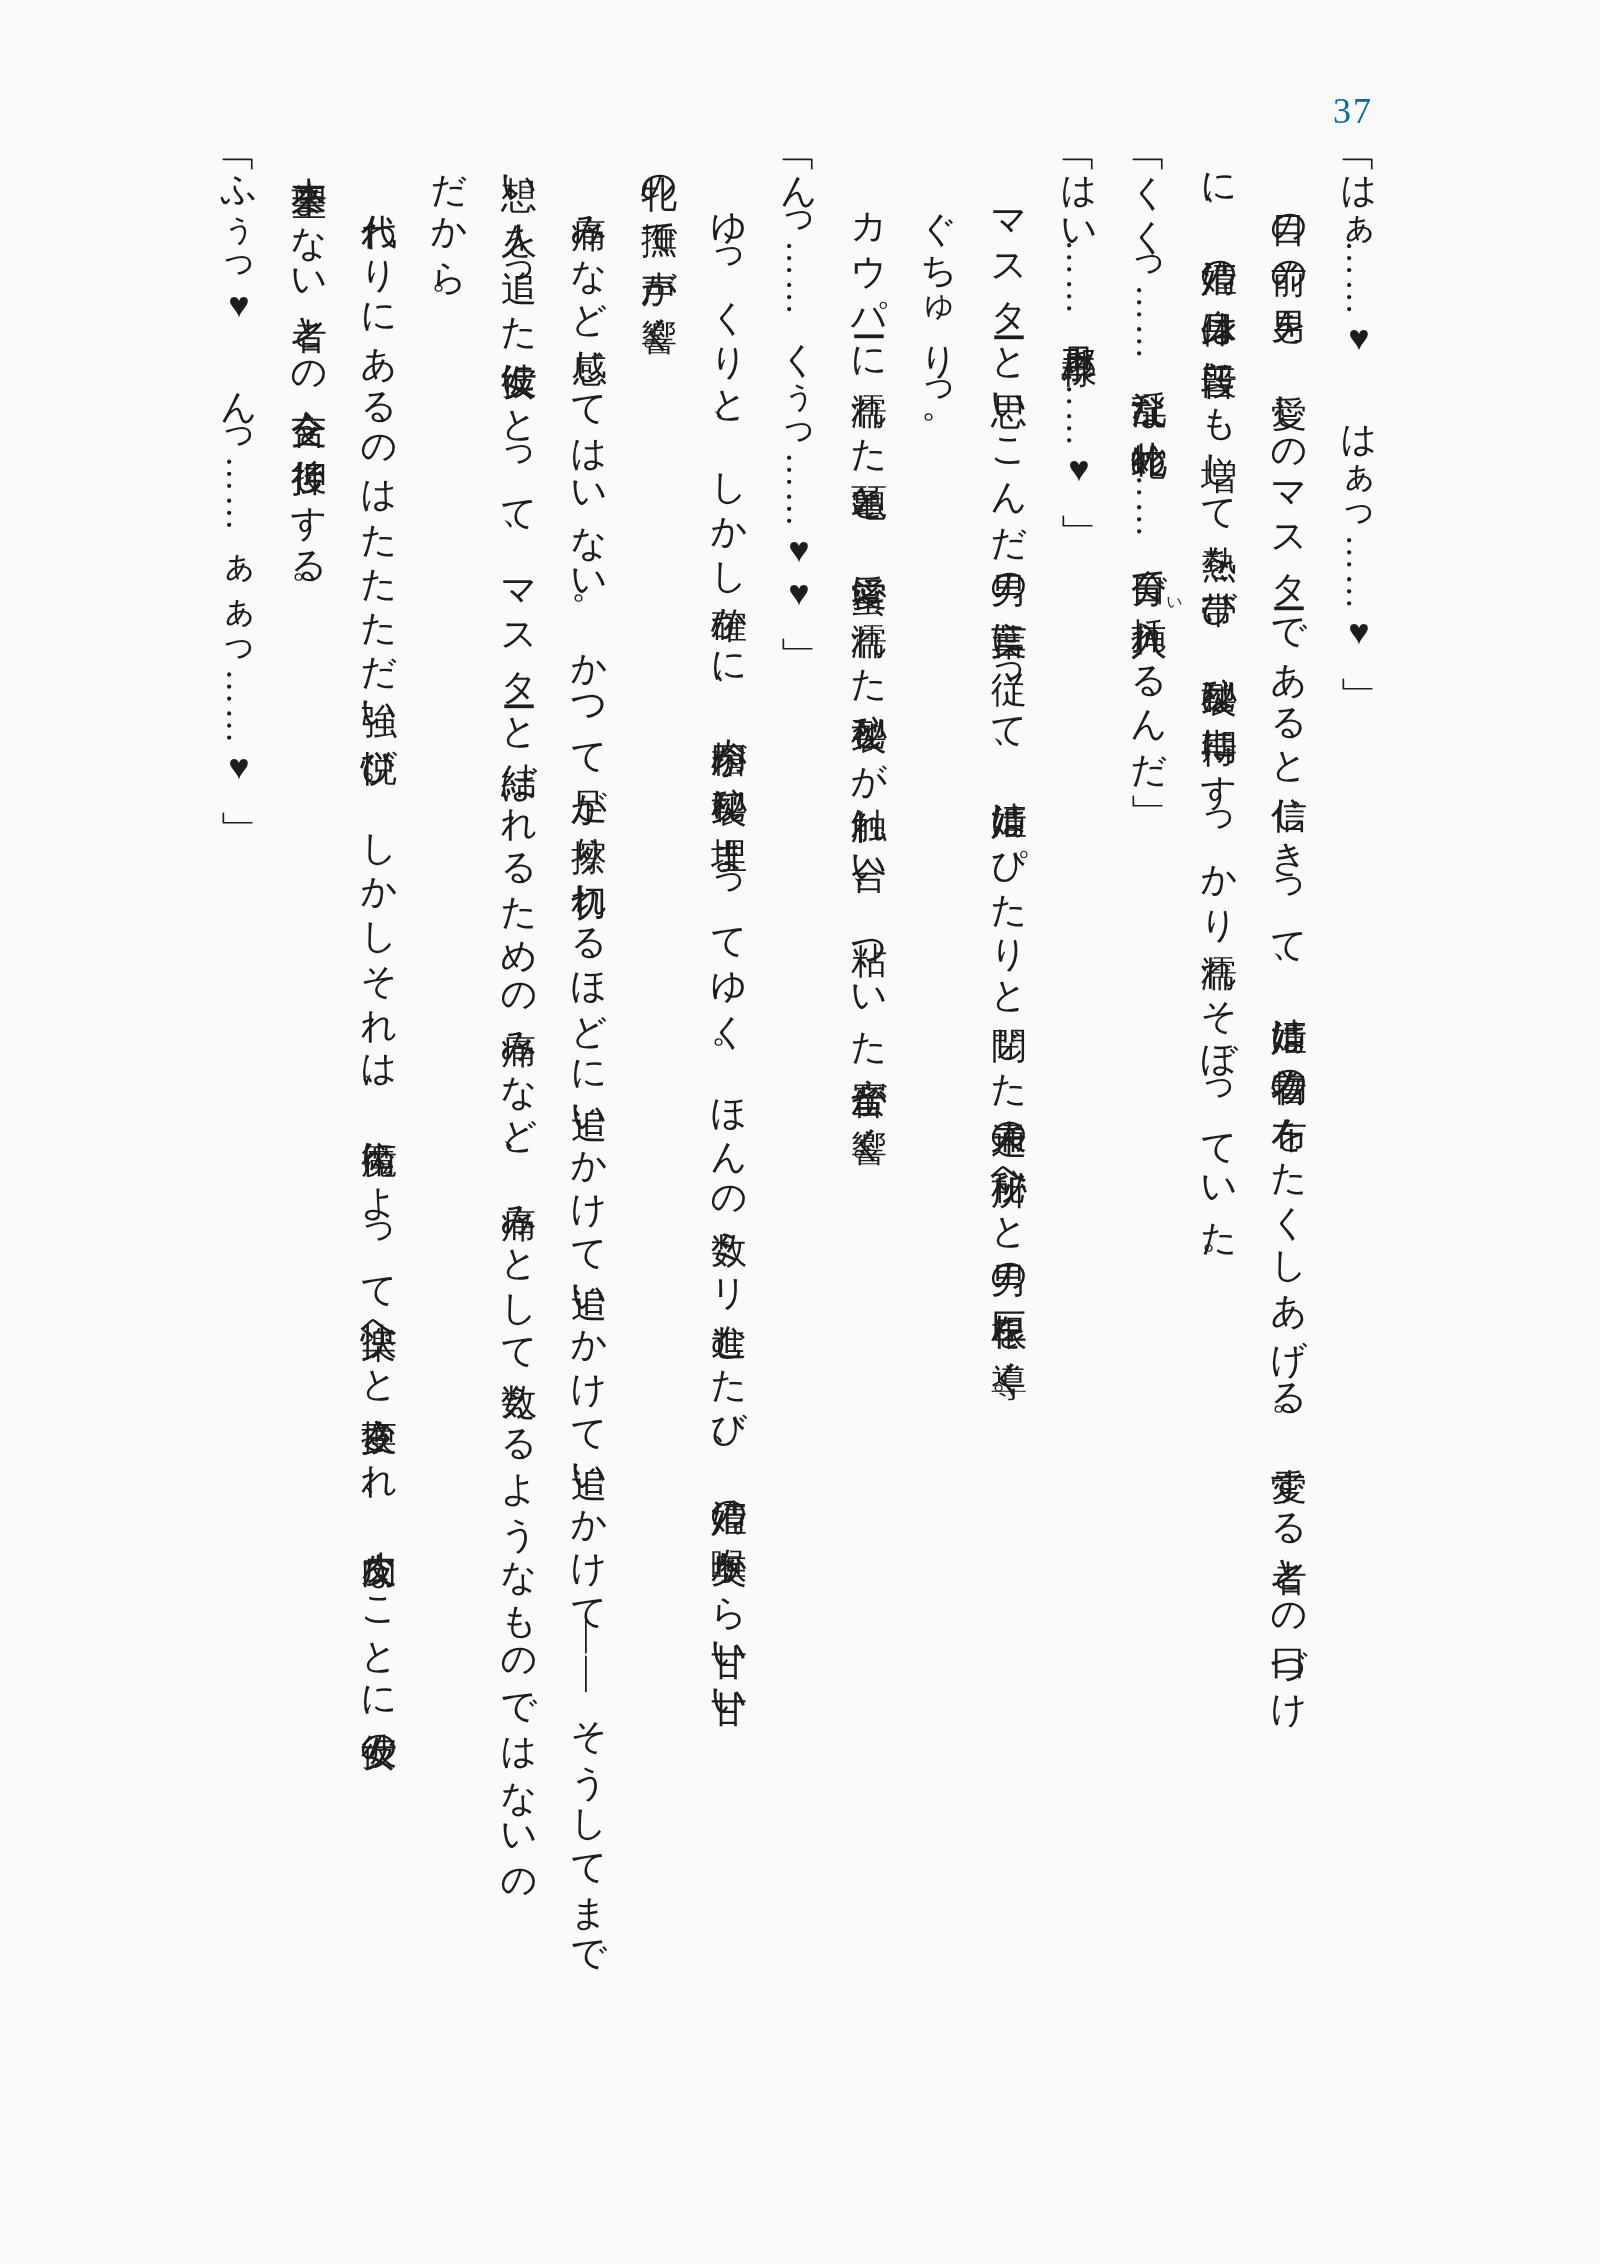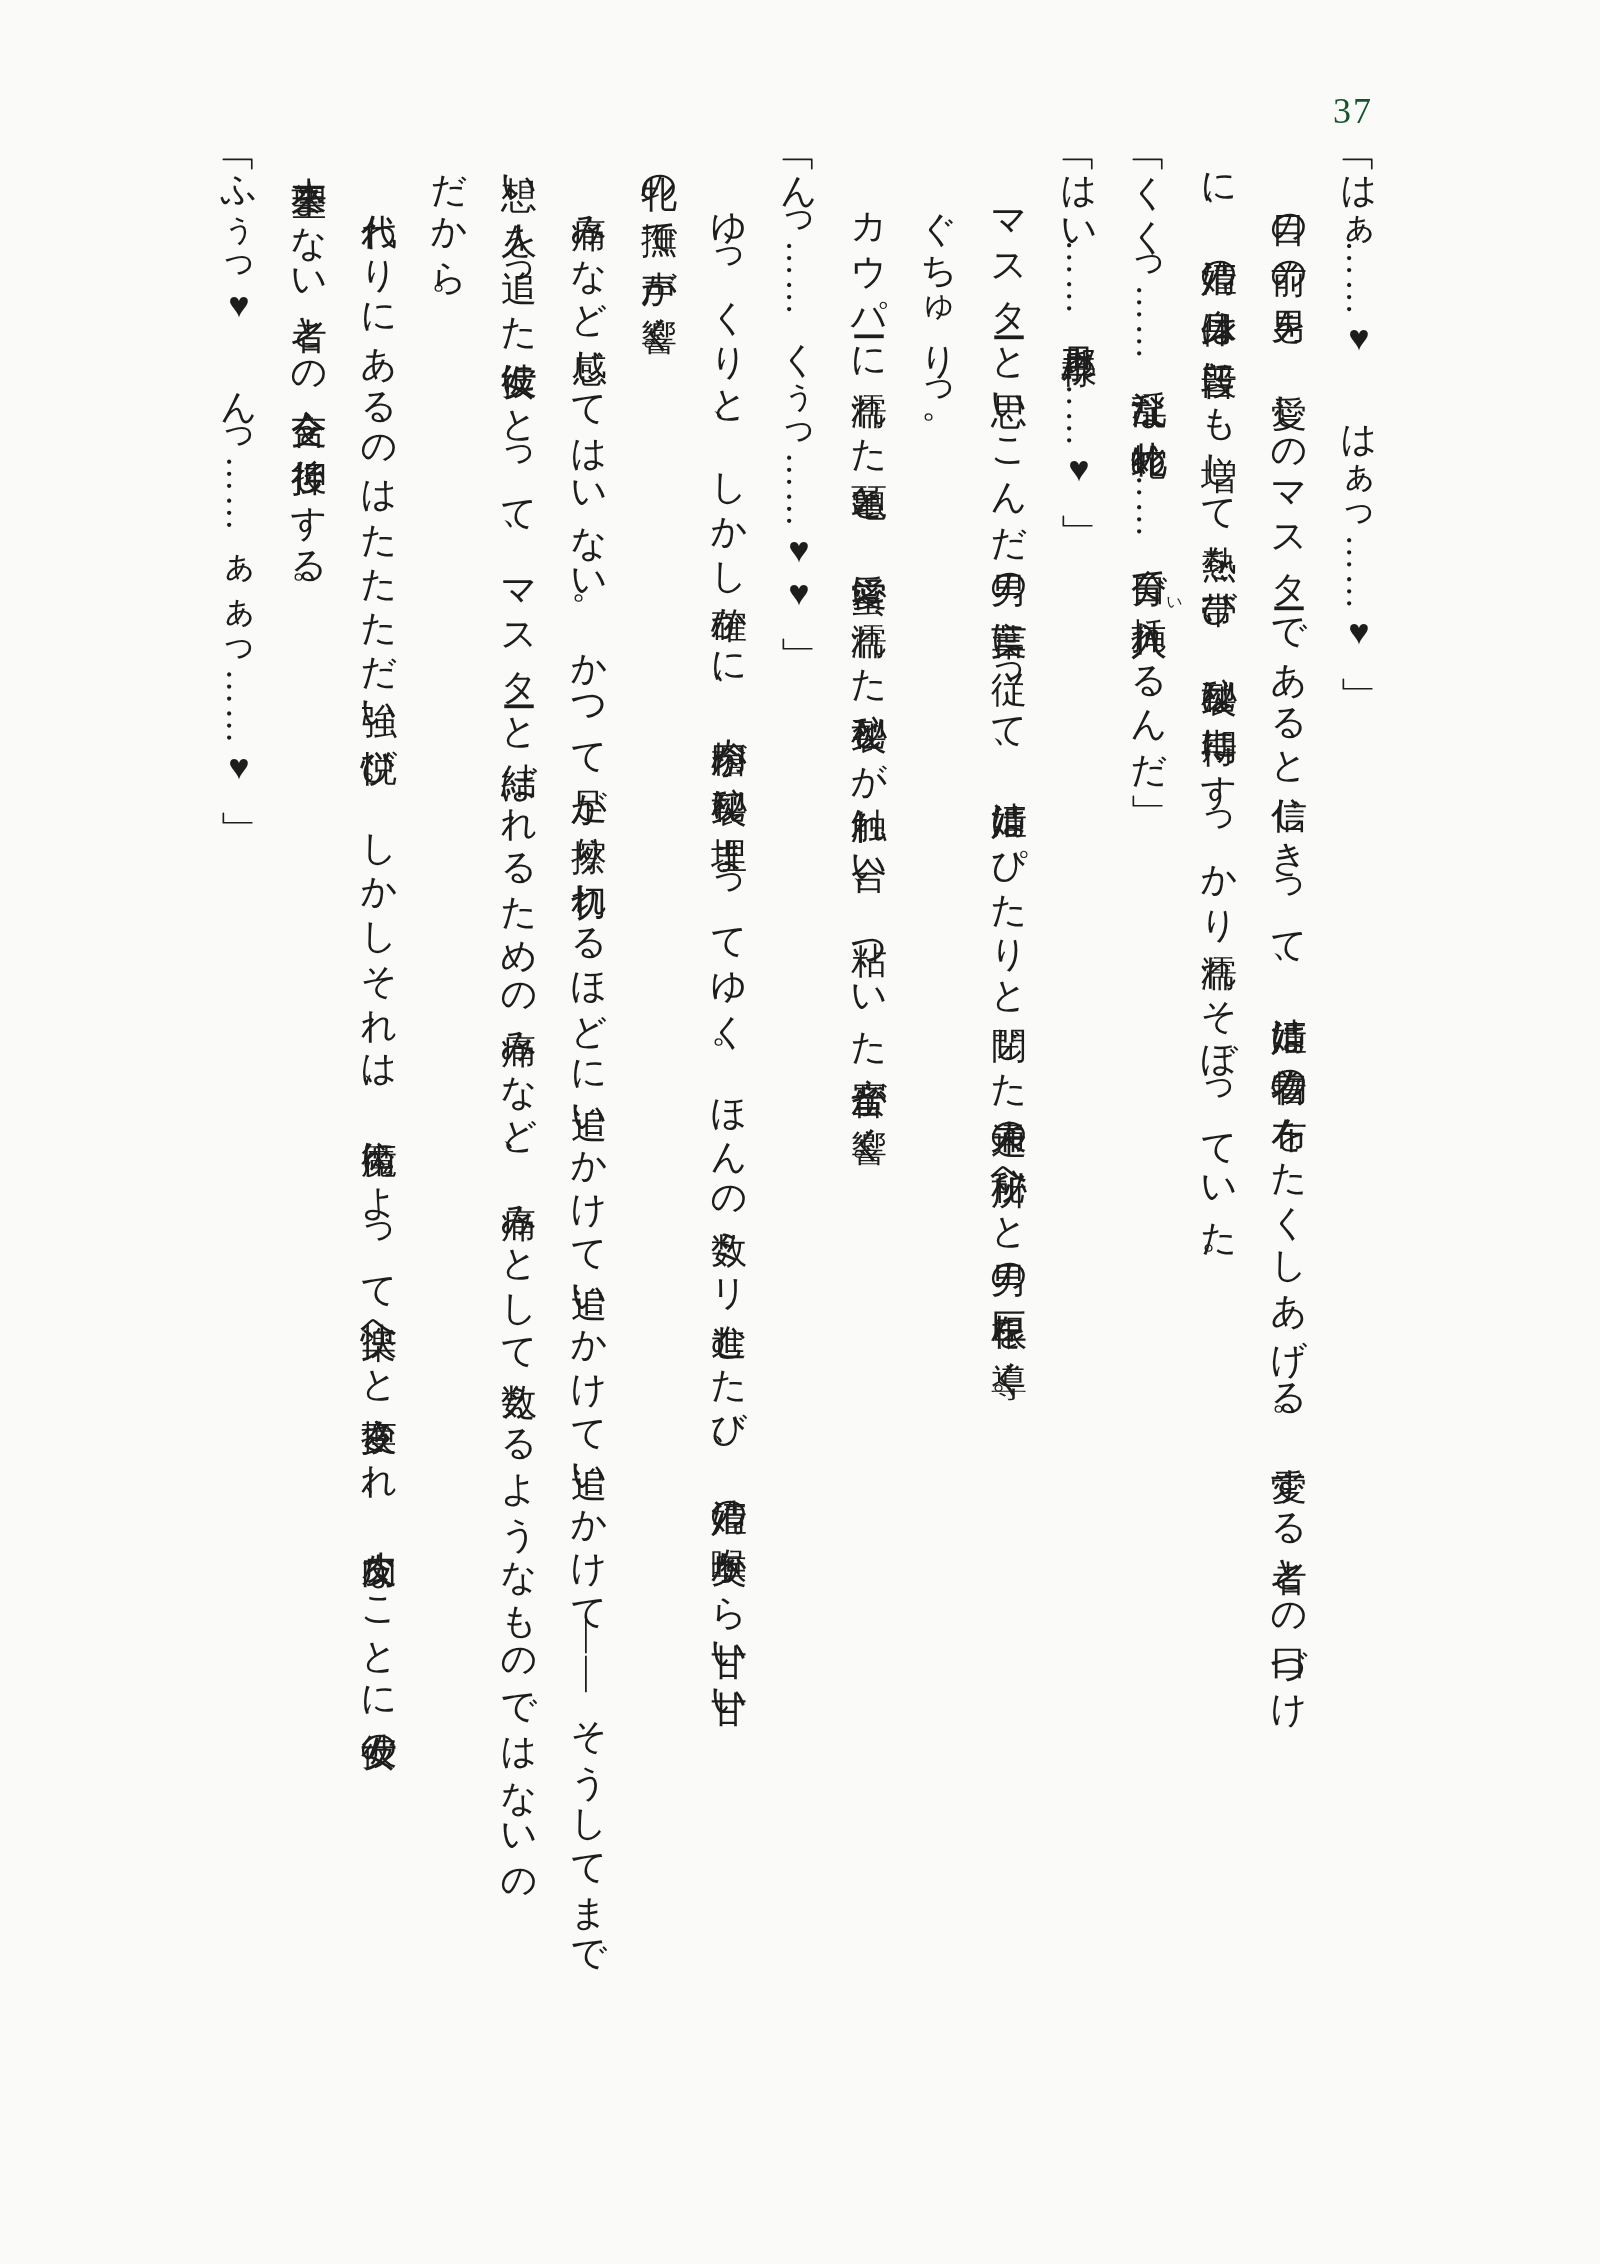--- a/index.html
+++ b/index.html
@@ -15,21 +15,21 @@
   }
   .page-number {
     position: absolute;
     top: 90px;
     left: 1318px;
     width: 70px;
     text-align: center;
     font-family: "Liberation Serif", "DejaVu Serif", serif;
     font-size: 36px;
     letter-spacing: 2px;
-    color: #14532d;
+    color: #0369a1;
   }
   .page-text {
     position: absolute;
     top: 148px;
     right: 206px;
     height: 1995px;
     writing-mode: vertical-rl;
     text-orientation: mixed;
     font-family: "Liberation Serif", "DejaVu Serif", serif;
     font-size: 36px;

